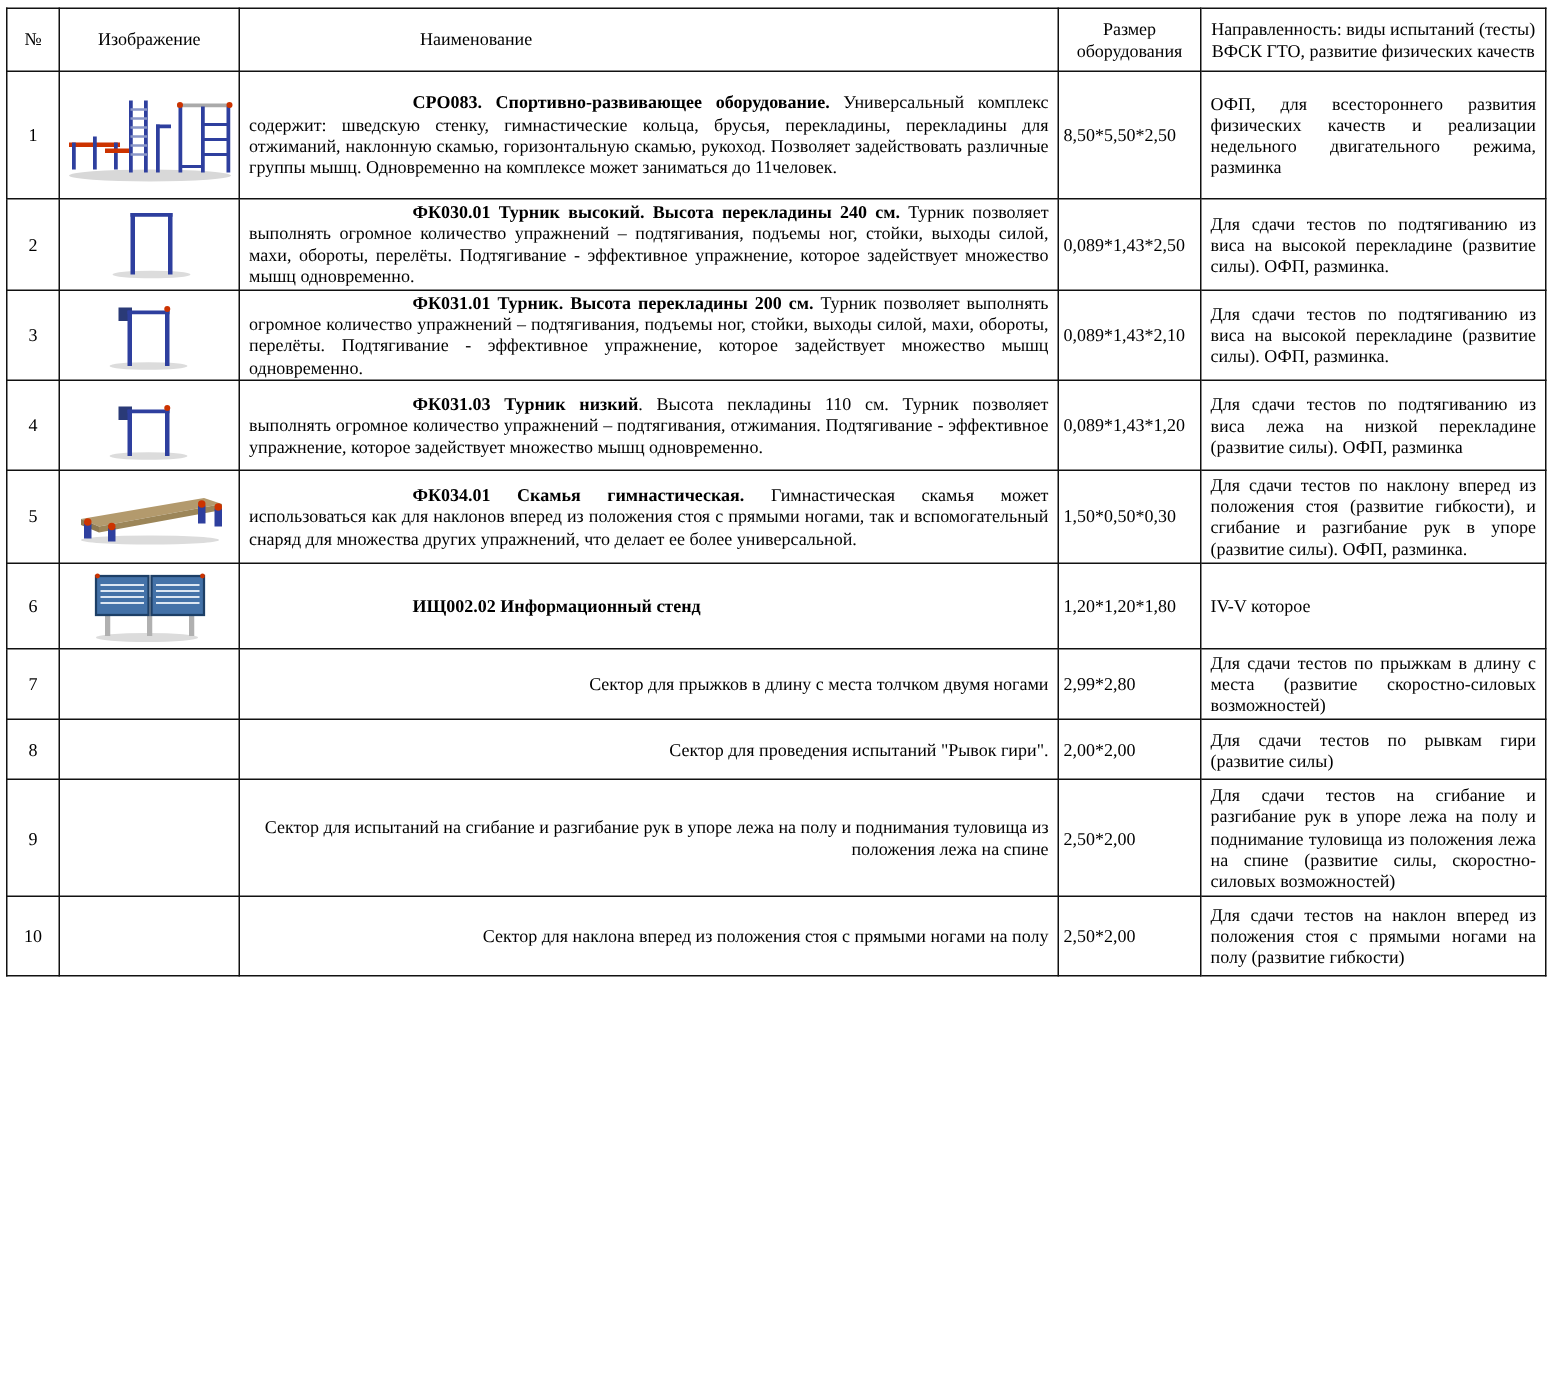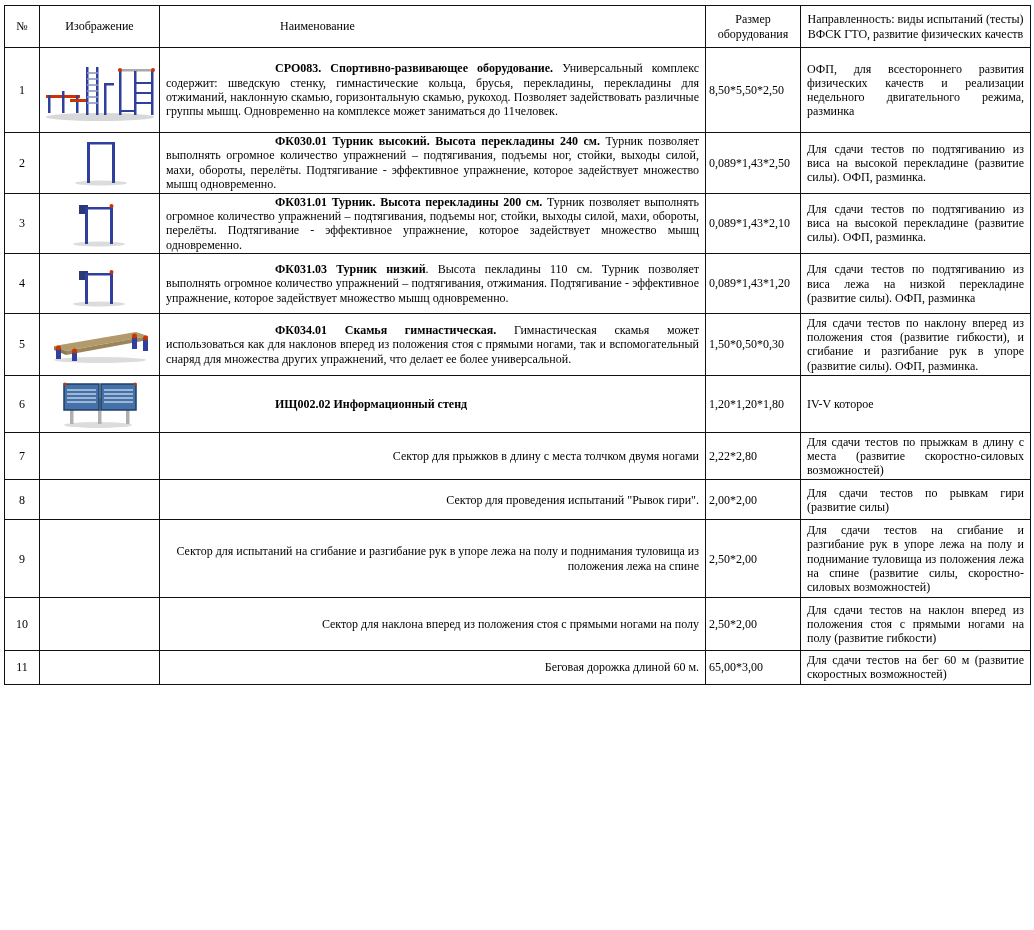--- a/index.html
+++ b/index.html
@@ -189,21 +189,21 @@
   </svg>
 </td>
           <td class="c-name indent"><b>ИЩ002.02 Информационный стенд</b><span></span></td>
           <td class="c-size">1,20*1,20*1,80</td>
           <td class="c-purp">IV-V которое</td>
         </tr>
         <tr>
           <td class="c-num">7</td>
           <td class="c-img"></td>
           <td class="c-name center"><span>Сектор для прыжков в длину с места толчком двумя ногами</span></td>
-          <td class="c-size">2,22*2,80</td>
+          <td class="c-size">2,99*2,80</td>
           <td class="c-purp">Для сдачи тестов по прыжкам в длину с места (развитие скоростно-силовых возможностей)</td>
         </tr>
         <tr>
           <td class="c-num">8</td>
           <td class="c-img"></td>
           <td class="c-name center"><span>Сектор для проведения испытаний "Рывок гири".</span></td>
           <td class="c-size">2,00*2,00</td>
           <td class="c-purp">Для сдачи тестов по рывкам гири (развитие силы)</td>
         </tr>
         <tr>
@@ -212,23 +212,16 @@
           <td class="c-name center"><span>Сектор для испытаний на сгибание и разгибание рук в упоре лежа на полу и поднимания туловища из положения лежа на спине</span></td>
           <td class="c-size">2,50*2,00</td>
           <td class="c-purp">Для сдачи тестов на сгибание и разгибание рук в упоре лежа на полу и поднимание туловища из положения лежа на спине (развитие силы, скоростно-силовых возможностей)</td>
         </tr>
         <tr>
           <td class="c-num">10</td>
           <td class="c-img"></td>
           <td class="c-name center"><span>Сектор для наклона вперед из положения стоя с прямыми ногами на полу</span></td>
           <td class="c-size">2,50*2,00</td>
           <td class="c-purp">Для сдачи тестов на наклон вперед из положения стоя с прямыми ногами на полу (развитие гибкости)</td>
-        </tr>
-        <tr>
-          <td class="c-num">11</td>
-          <td class="c-img"></td>
-          <td class="c-name center"><span>Беговая дорожка длиной 60 м.</span></td>
-          <td class="c-size">65,00*3,00</td>
-          <td class="c-purp">Для сдачи тестов на бег 60 м (развитие скоростных возможностей)</td>
         </tr>
       </tbody>
   </table>
 </div>
 
 </body></html>

